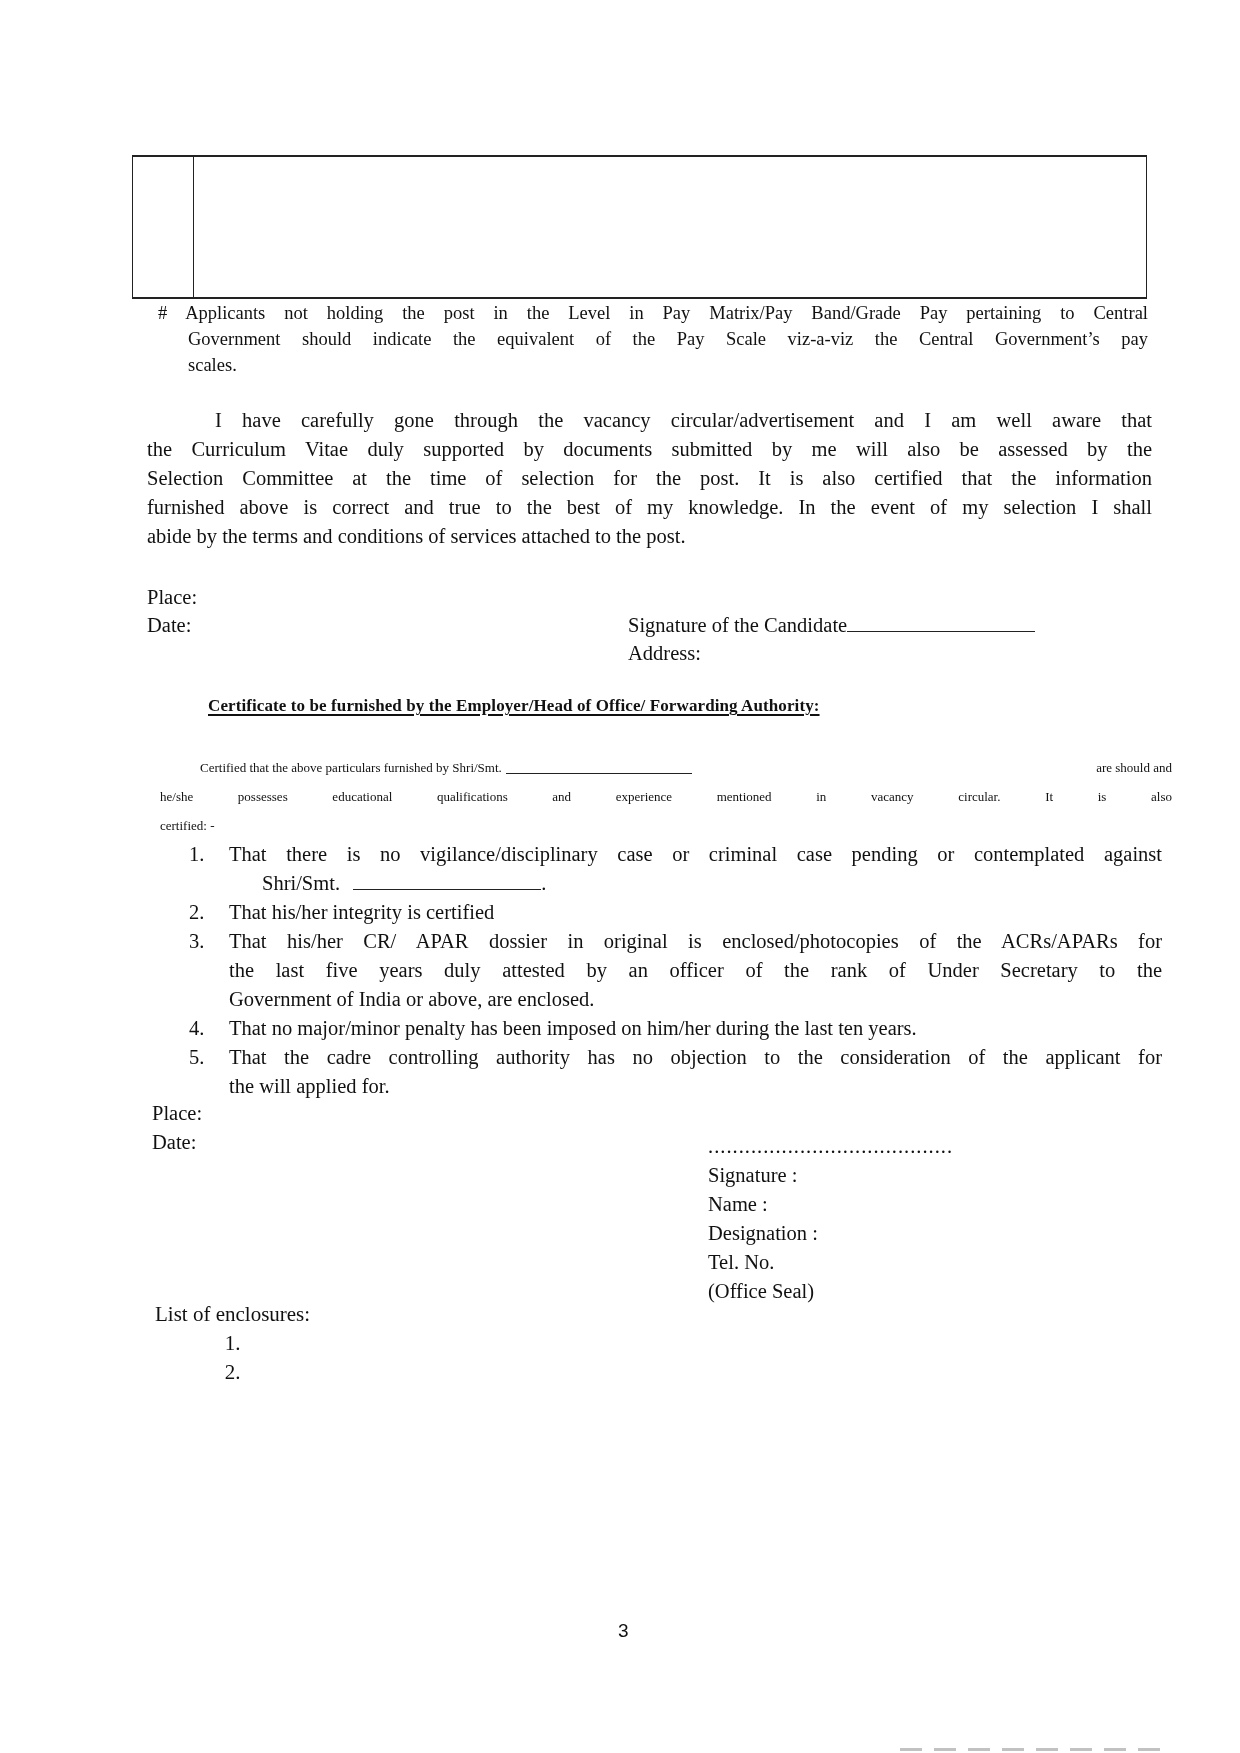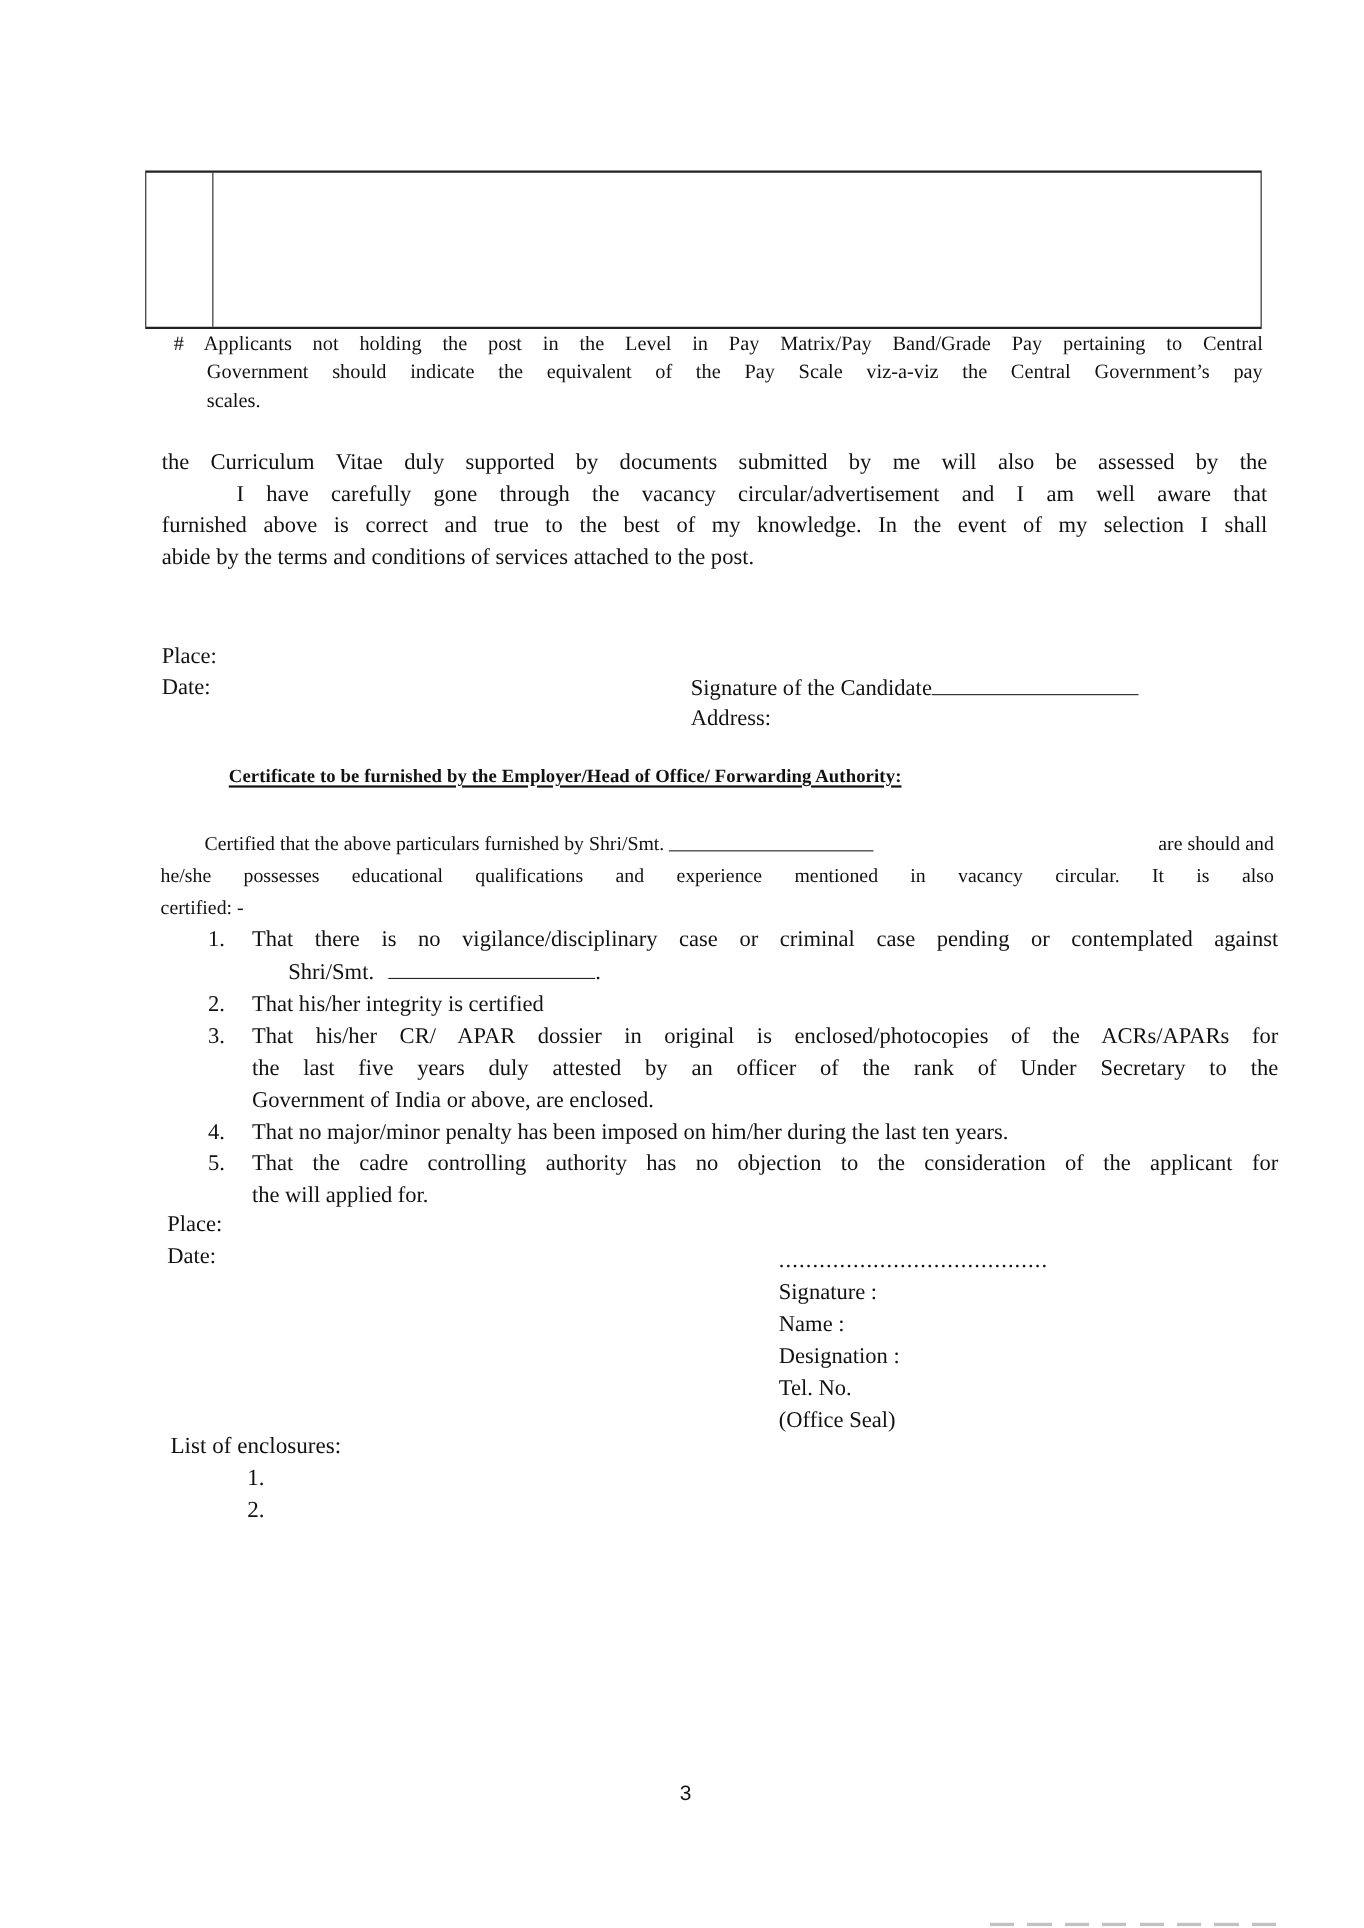--- a/index.html
+++ b/index.html
@@ -24,21 +24,21 @@
   
   #declaration { left: 147px; top: 406px; width: 1005px; font-size: 20.5px; line-height: 29px; }
   #declaration .jl { text-align: justify; text-align-last: justify; white-space: nowrap; }
   #declaration .first { padding-left: 68px; }
 
   .label { font-size: 20.5px; line-height: 28px; }
   .underline-blank { display: inline-block; border-bottom: 1.3px solid #222; height: 20px; vertical-align: baseline; }
 
   #cert-heading { left: 208px; top: 696px; font-weight: bold; font-size: 17px; text-decoration: underline; text-decoration-thickness: 1.5px; text-underline-offset: 3px; white-space: nowrap; letter-spacing: 0.1px; }
 
-  #cert-intro { left: 146px; top: 753px; width: 1012px; font-size: 18px; line-height: 29px; }
+  #cert-intro { left: 160px; top: 753px; width: 1012px; font-size: 13px; line-height: 29px; }
   #cert-intro .jl { text-align: justify; text-align-last: justify; white-space: nowrap; }
   #cert-intro .first { padding-left: 40px; }
 
   #cert-list { left: 147px; top: 840px; width: 1015px; font-size: 20.5px; line-height: 29px; margin:0; padding:0; list-style:none; }
   #cert-list .item { position: relative; padding-left: 82px; }
   #cert-list .num { position: absolute; left: 42px; top: 0; }
   #cert-list .jl { text-align: justify; text-align-last: justify; white-space: nowrap; }
 
   #emp-sign { left: 708px; top: 1132px; font-size: 20.5px; line-height: 29px; }
   .dotted { letter-spacing: 1px; }
@@ -58,22 +58,23 @@
 
 <div id="footnote" class="abs">
   <div class="l1"># Applicants not holding the post in the Level in Pay Matrix/Pay Band/Grade Pay pertaining to Central</div>
   <div class="ind">
       <div class="l2">Government should indicate the equivalent of the Pay Scale viz-a-viz the Central Government’s pay</div>
     </div>
   <div class="ind">scales.</div>
 </div>
 
 <div id="declaration" class="abs">
+  <div class="jl first">I have carefully gone through the vacancy circular/advertisement and I am well aware that</div>
   <div class="jl">the Curriculum Vitae duly supported by documents submitted by me will also be assessed by the</div>
-  <div class="jl first">I have carefully gone through the vacancy circular/advertisement and I am well aware that</div>
+  <div class="jl">Selection Committee at the time of selection for the post.  It is also certified that the information</div>
   <div class="jl">furnished above is correct and true to the best of my knowledge.  In the event of my selection I shall</div>
   <div>abide by the terms and conditions of services attached to the post.</div>
 </div>
 
 <div class="abs label" style="left:147px; top:583px;">Place:</div>
 <div class="abs label" style="left:147px; top:611px;">Date:</div>
 <div class="abs label" style="left:628px; top:611px; white-space:nowrap;">
   <span>Signature of the Candidate</span><span class="underline-blank" style="width:188px;"></span>
 </div>
 <div class="abs label" style="left:628px; top:639px;">Address:</div>

